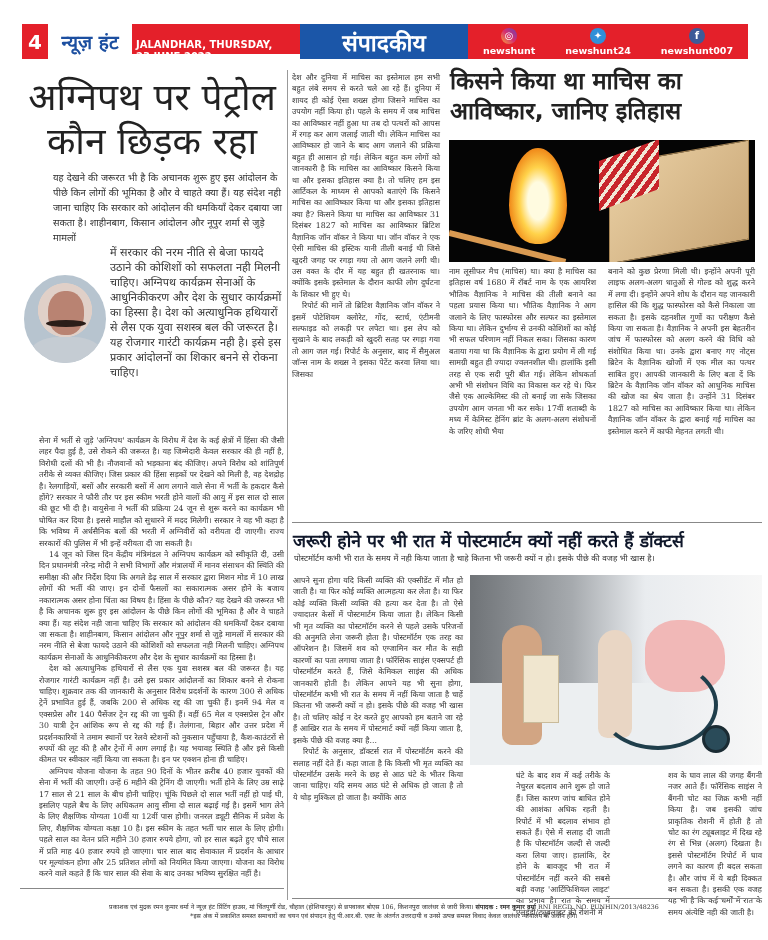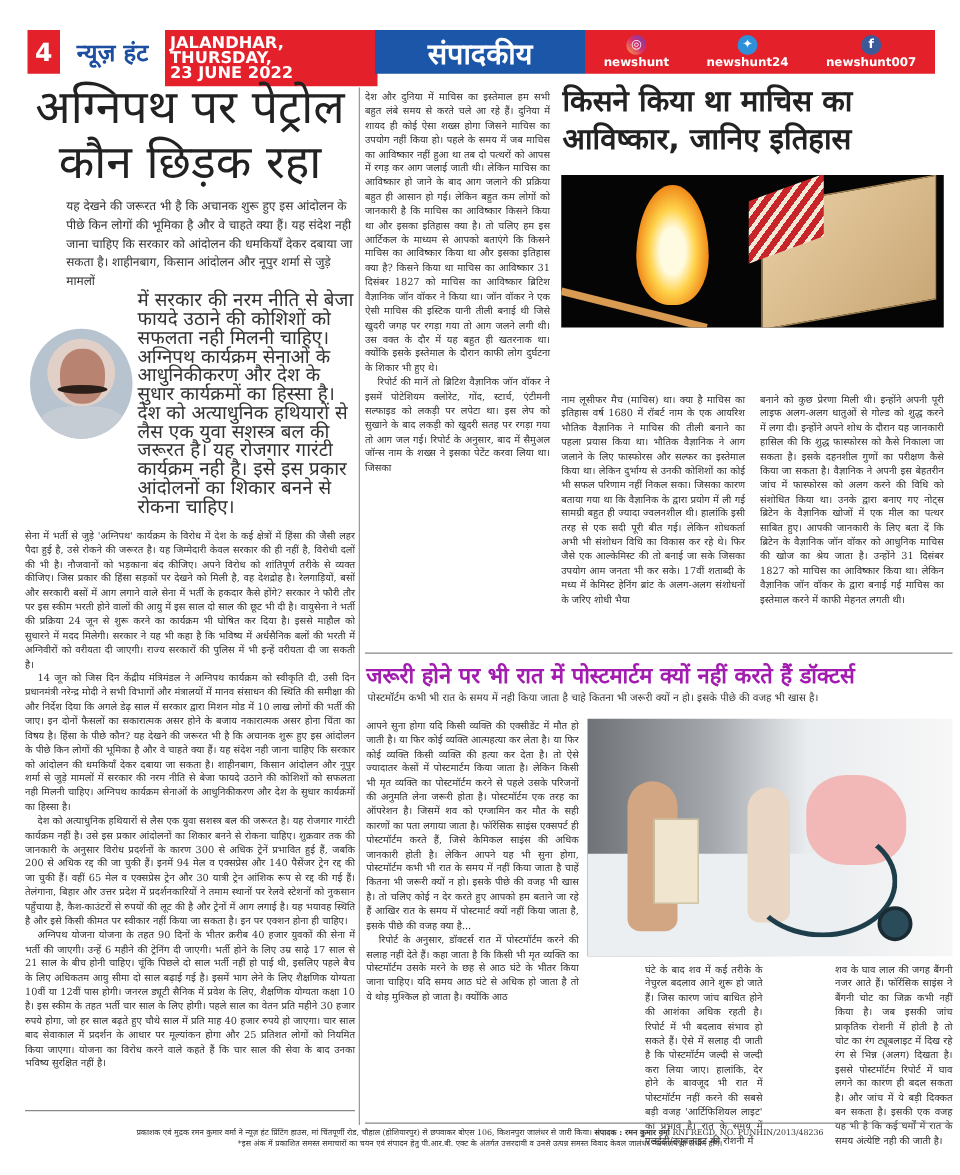--- a/index.html
+++ b/index.html
@@ -1,61 +1,61 @@
 <!DOCTYPE html>
 <html><head>
 <meta charset="utf-8">
 <style>
   * { box-sizing: border-box; margin: 0; padding: 0; }
   body { width: 768px; height: 940px; background: #fff; font-family: "DejaVu Serif", serif; color: #222; overflow: hidden; position: relative; }
   .masthead { position: absolute; top: 24px; left: 22px; width: 340px; height: 36px; display: flex; }
   .page-no { width: 26px; height: 35px; background: #e4202a; color: #fff; font-family: "DejaVu Sans", sans-serif; font-weight: bold; font-size: 20px; display: flex; align-items: center; justify-content: center; }
   .logo { width: 84px; height: 35px; color: #1c4fa0; font-family: "DejaVu Sans", sans-serif; font-weight: bold; font-size: 19px; display: flex; align-items: center; justify-content: center; }
-  .dateline { width: 170px; height: 45px; background: #e4202a; color: #fff; font-family: "DejaVu Sans", sans-serif; font-weight: bold; font-size: 13px; line-height: 12px; padding: 5px 4px; }
+  .dateline { width: 170px; height: 23px; background: #e4202a; color: #fff; font-family: "DejaVu Sans", sans-serif; font-weight: bold; font-size: 10px; line-height: 12px; padding: 15px 4px; }
   .section-title { position: absolute; top: 24px; left: 300px; width: 168px; height: 35px; background: #1b56a8; color: #fff; font-family: "DejaVu Sans", sans-serif; font-weight: bold; font-size: 23px; display: flex; align-items: center; justify-content: center; }
   .social { position: absolute; top: 24px; left: 468px; width: 280px; height: 35px; background: #e4202a; display: flex; justify-content: space-around; align-items: center; }
   .social-item { display: flex; flex-direction: column; align-items: center; color: #fff; font-family: "DejaVu Sans", sans-serif; font-size: 9.5px; font-weight: bold; }
   .sicon { width: 16px; height: 16px; border-radius: 50%; display: flex; align-items: center; justify-content: center; font-size: 10px; color: #fff; margin-bottom: 1px; }
   .ig { background: linear-gradient(45deg,#f9a33b,#d62f6e,#6a3fb5); }
   .tw { background: #2f8fd8; }
   .fb { background: #3d5a98; font-weight: bold; }
 
-  .col1 { position: absolute; left: 20px; top: 64px; width: 264px; }
+  .col1 { position: absolute; left: 20px; top: 76px; width: 264px; }
   .vrule { position: absolute; left: 287px; top: 70px; width: 1px; height: 830px; background: #999; }
   .headline1 { font-family: "DejaVu Sans", sans-serif; font-size: 37px; line-height: 44px; text-align: center; color: #222; font-weight: normal; }
   .intro { font-size: 9.6px; line-height: 15px; color: #333; margin-top: 6px; margin-left: 33px; }
-  .intro-wrap { position: relative; height: 190px; font-size: 15px; line-height: 15px; color: #333; }
+  .intro-wrap { position: relative; height: 190px; font-size: 11px; line-height: 15px; color: #333; }
   .photo { position: absolute; left: 4px; top: 30px; width: 82px; height: 88px; border-radius: 50%; background: radial-gradient(circle at 50% 40%, #c89a8a 0 18%, #e0d0c8 19% 40%, #b7c4cf 41% 100%); overflow: hidden; }
   .photo .face { position: absolute; left: 24px; top: 16px; width: 36px; height: 44px; border-radius: 45%; background: #b98372; }
   .photo .mus { position: absolute; left: 22px; top: 45px; width: 40px; height: 7px; border-radius: 50%; background: #2b1d18; }
   .photo .shirt { position: absolute; left: 6px; top: 62px; width: 72px; height: 40px; border-radius: 40% 40% 0 0; background: #c5ccd3; }
   .name-bar { background: #1b56a8; color: #fff; height: 20px; display: flex; align-items: center; justify-content: center; font-family: "DejaVu Sans", sans-serif; font-weight: bold; font-size: 14px; margin: 4px 0 4px; }
   .name-bar .role { font-size: 7px; font-weight: normal; margin-left: 8px; margin-top: 3px; }
-  .body-text { font-size: 7.8px; line-height: 11.4px; text-align: justify; color: #333; }
+  .body-text { font-size: 7.8px; line-height: 11.4px; text-align: justify; color: #333; margin-left: 19px; }
   .body-text p { text-indent: 10px; }
   .body-text p.first { text-indent: 0; }
   .col1-end { position: absolute; left: 20px; top: 888px; width: 264px; height: 1px; background: #888; }
 
   .col2 { position: absolute; left: 292px; top: 72px; width: 148px; }
   .lead2 { font-size: 9.4px; line-height: 15px; color: #333; }
   .body2 { font-size: 7.8px; line-height: 11.4px; text-align: justify; color: #333; }
   .body2 p { text-indent: 10px; }
   .body2 p.first { text-indent: 0; }
   .hr2 { position: absolute; left: 292px; top: 522px; width: 470px; height: 1px; background: #888; }
 
   .headline2 { position: absolute; left: 450px; top: 66px; width: 310px; font-family: "DejaVu Sans", sans-serif; font-weight: bold; font-size: 23.5px; line-height: 30px; color: #222; }
   .match-img { position: absolute; left: 449px; top: 140px; width: 306px; height: 122px; background: #050505; overflow: hidden; }
   .flame { position: absolute; left: 60px; top: 8px; width: 58px; height: 96px; border-radius: 50% 50% 45% 45% / 60% 60% 40% 40%; background: radial-gradient(ellipse at 50% 55%, #fffbe0 0 25%, #ffd24a 45%, #f08a1a 70%, rgba(30,60,180,0.7) 90%, transparent 100%); }
   .stick { position: absolute; left: 0; top: 90px; width: 120px; height: 6px; background: #d99a52; transform: rotate(14deg); transform-origin: left; }
   .box { position: absolute; left: 160px; top: 12px; width: 140px; height: 100px; background: linear-gradient(135deg,#e9cfa3,#c9a777); transform: skewY(-10deg); border: 1px solid #a88655; }
   .matches { position: absolute; left: 150px; top: 10px; width: 60px; height: 50px; background: repeating-linear-gradient(135deg,#c8252b 0 6px,#f2e8d6 6px 10px); transform: skewY(-20deg); }
-  .match-text { position: absolute; left: 449px; top: 266px; width: 306px; display: flex; gap: 12px; margin-top: 48px; }
+  .match-text { position: absolute; left: 449px; top: 266px; width: 306px; display: flex; gap: 12px; }
   .match-text .tcol { width: 147px; font-size: 7.8px; line-height: 11.4px; text-align: justify; color: #333; }
 
-  .headline3 { position: absolute; left: 293px; top: 530px; width: 470px; font-family: "DejaVu Sans", sans-serif; font-weight: bold; font-size: 17.5px; line-height: 22px; color: #a21caf; white-space: nowrap; }
+  .headline3 { position: absolute; left: 293px; top: 530px; width: 470px; font-family: "DejaVu Sans", sans-serif; font-weight: bold; font-size: 17.5px; line-height: 22px; color: #0f172a; white-space: nowrap; }
   .sub3 { position: absolute; left: 294px; top: 553px; width: 470px; font-size: 8.2px; line-height: 11px; color: #333; }
   .col3a { position: absolute; left: 293px; top: 575px; width: 170px; font-size: 7.8px; line-height: 11.4px; text-align: justify; color: #333; }
   .col3a p { text-indent: 10px; }
   .col3a p.first { text-indent: 0; }
   .pm-img { position: absolute; left: 470px; top: 575px; width: 292px; height: 190px; background: linear-gradient(90deg,#6f7377 0%,#a6aaae 35%,#e9ecef 60%,#f7f7f7 100%); overflow: hidden; }
   .pm-sheet { position: absolute; left: 0; top: 108px; width: 200px; height: 82px; background: #eceff1; }
   .pm-foot { position: absolute; left: 32px; top: 50px; width: 40px; height: 120px; border-radius: 20px 20px 10px 10px; background: #d2a583; }
   .pm-tag { position: absolute; left: 53px; top: 80px; width: 36px; height: 68px; background: #f0e6cf; border: 1px solid #c9bb9b; }
   .pm-foot2 { position: absolute; left: 128px; top: 55px; width: 34px; height: 108px; border-radius: 18px 18px 10px 10px; background: #e9d6c4; }
   .pm-glove { position: absolute; left: 175px; top: 45px; width: 80px; height: 72px; border-radius: 40% 50% 40% 40%; background: #f1b8b7; }

